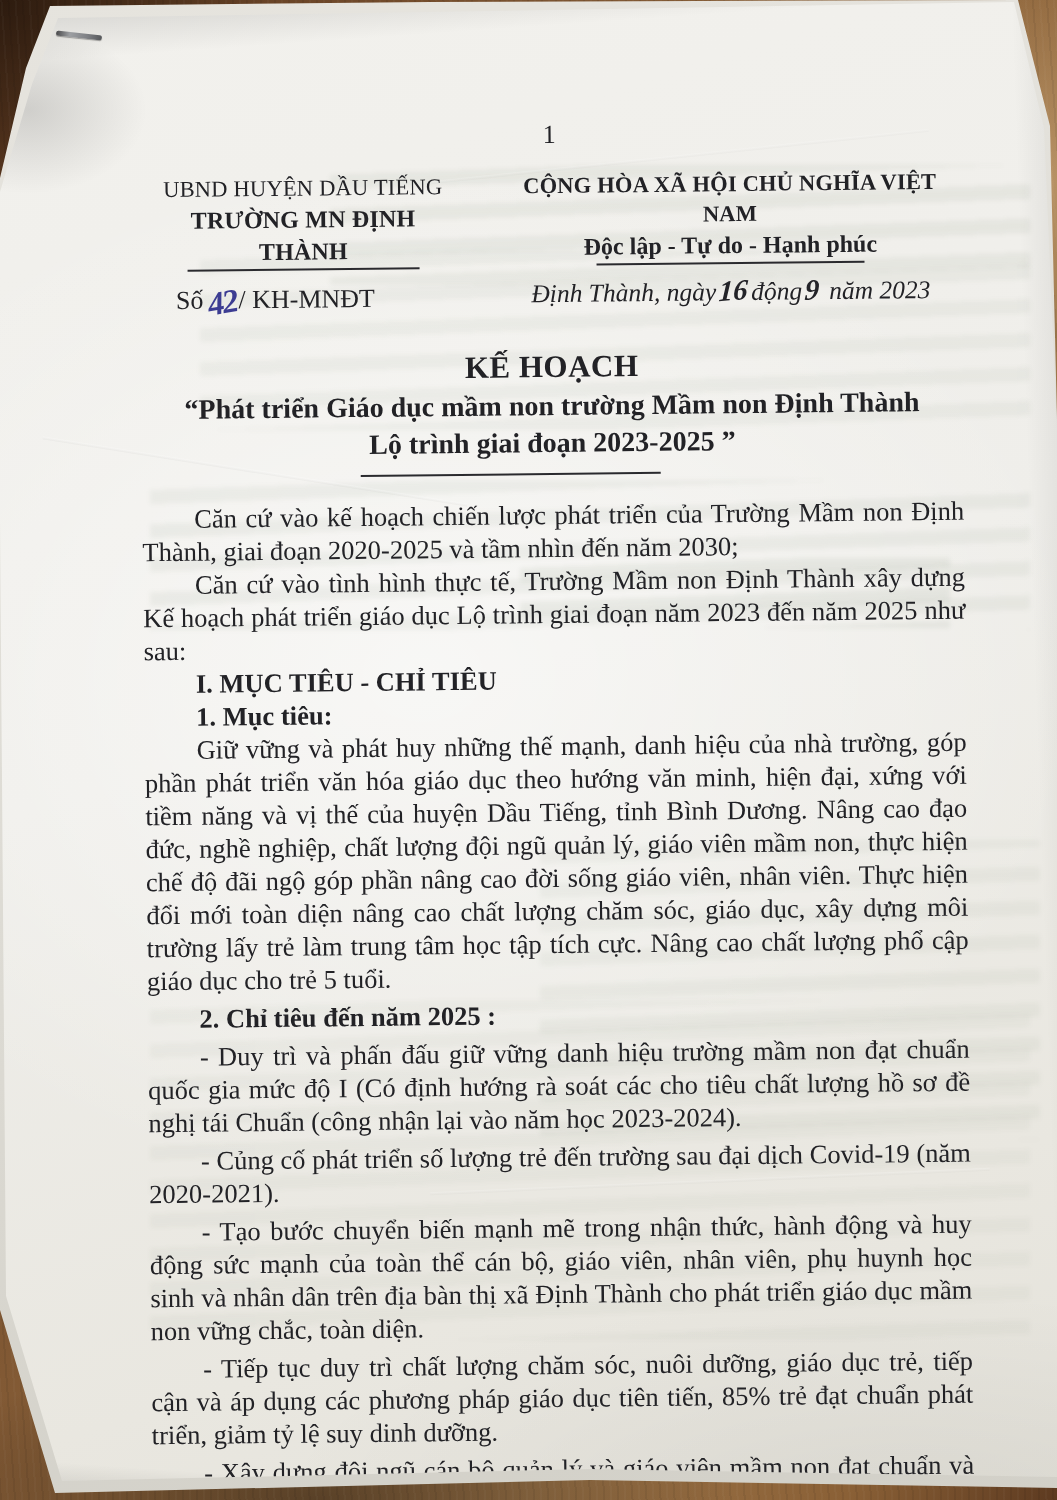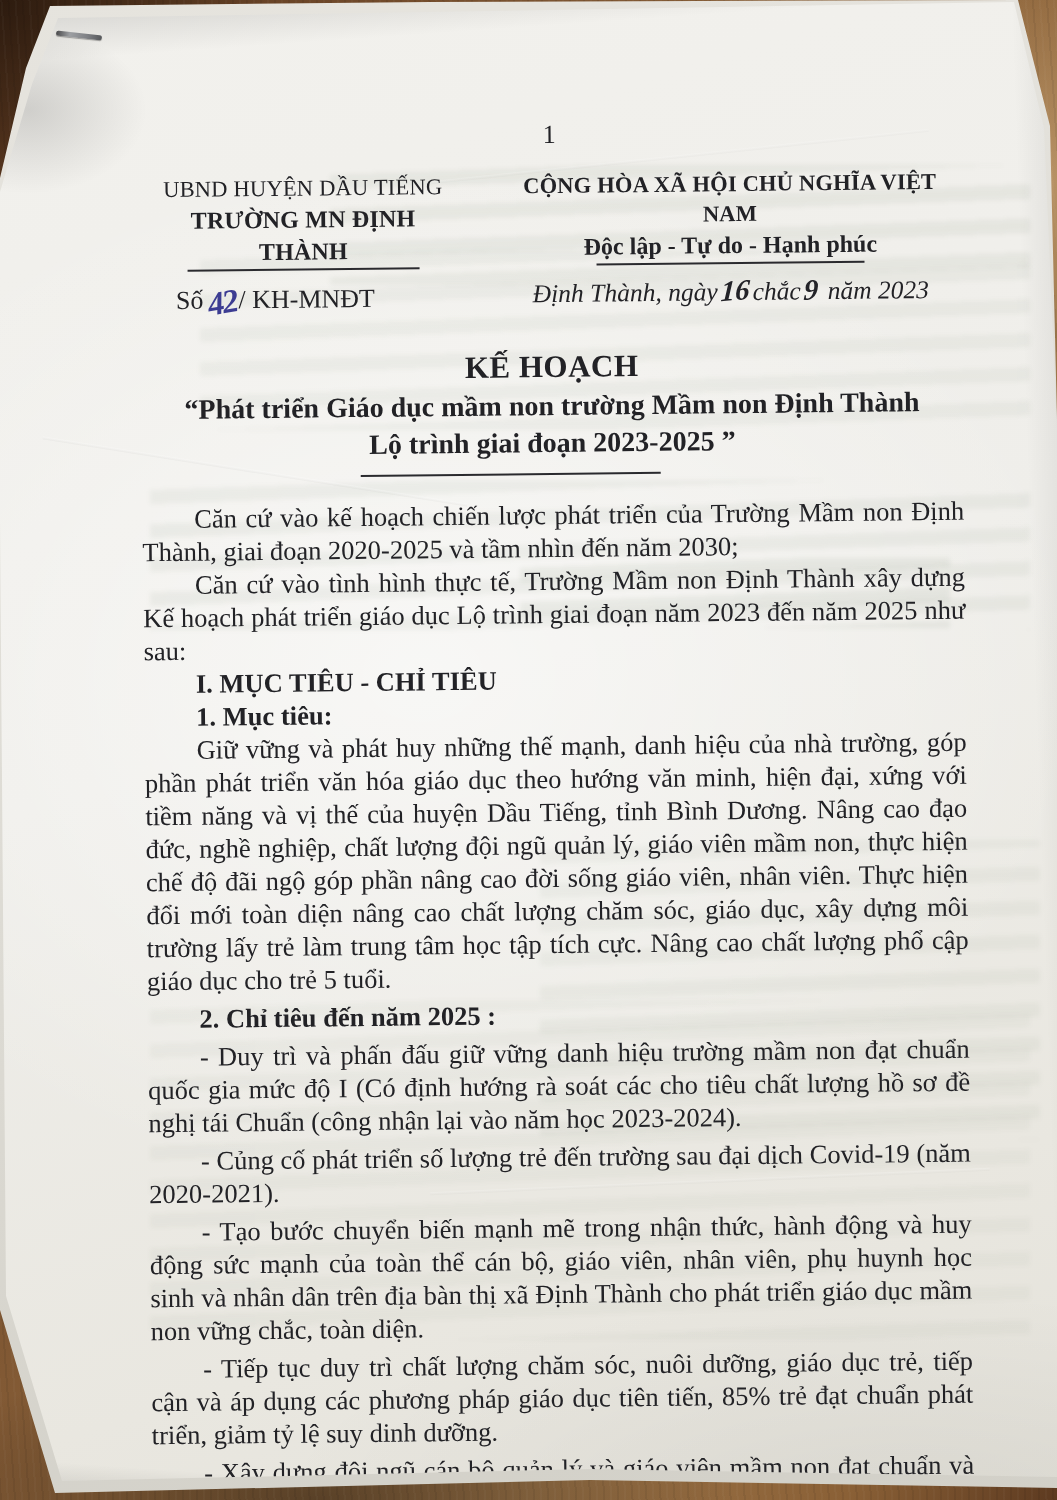--- a/index.html
+++ b/index.html
@@ -116,21 +116,21 @@
         <div class="header-left">
           <div class="org-parent">UBND HUYỆN DẦU TIẾNG</div>
           <div class="org-name">TRƯỜNG MN ĐỊNH THÀNH</div>
           <div class="u-line u-school"></div>
           <div class="doc-number"><span>Số</span><span class="hand hand-no">42</span><span>/ KH-MNĐT</span></div>
         </div>
         <div class="header-right">
           <div class="motto1">CỘNG HÒA XÃ HỘI CHỦ NGHĨA VIỆT NAM</div>
           <div class="motto2">Độc lập - Tự do - Hạnh phúc</div>
           <div class="u-line u-motto"></div>
-          <div class="dateline"><span>Định Thành, ngày</span><span class="hand hand-date">16</span><span>chắc</span><span class="hand hand-date">9</span> <span>năm 2023</span></div>
+          <div class="dateline"><span>Định Thành, ngày</span><span class="hand hand-date">16</span><span>động</span><span class="hand hand-date">9</span> <span>năm 2023</span></div>
         </div>
       </div>
 
       <div class="title-block">
         <div class="title-main">KẾ HOẠCH</div>
         <div class="title-sub">“Phát triển Giáo dục mầm non trường Mầm non Định Thành</div>
         <div class="title-sub">Lộ trình giai đoạn 2023-2025 ”</div>
         <div class="title-rule"></div>
       </div>
 

